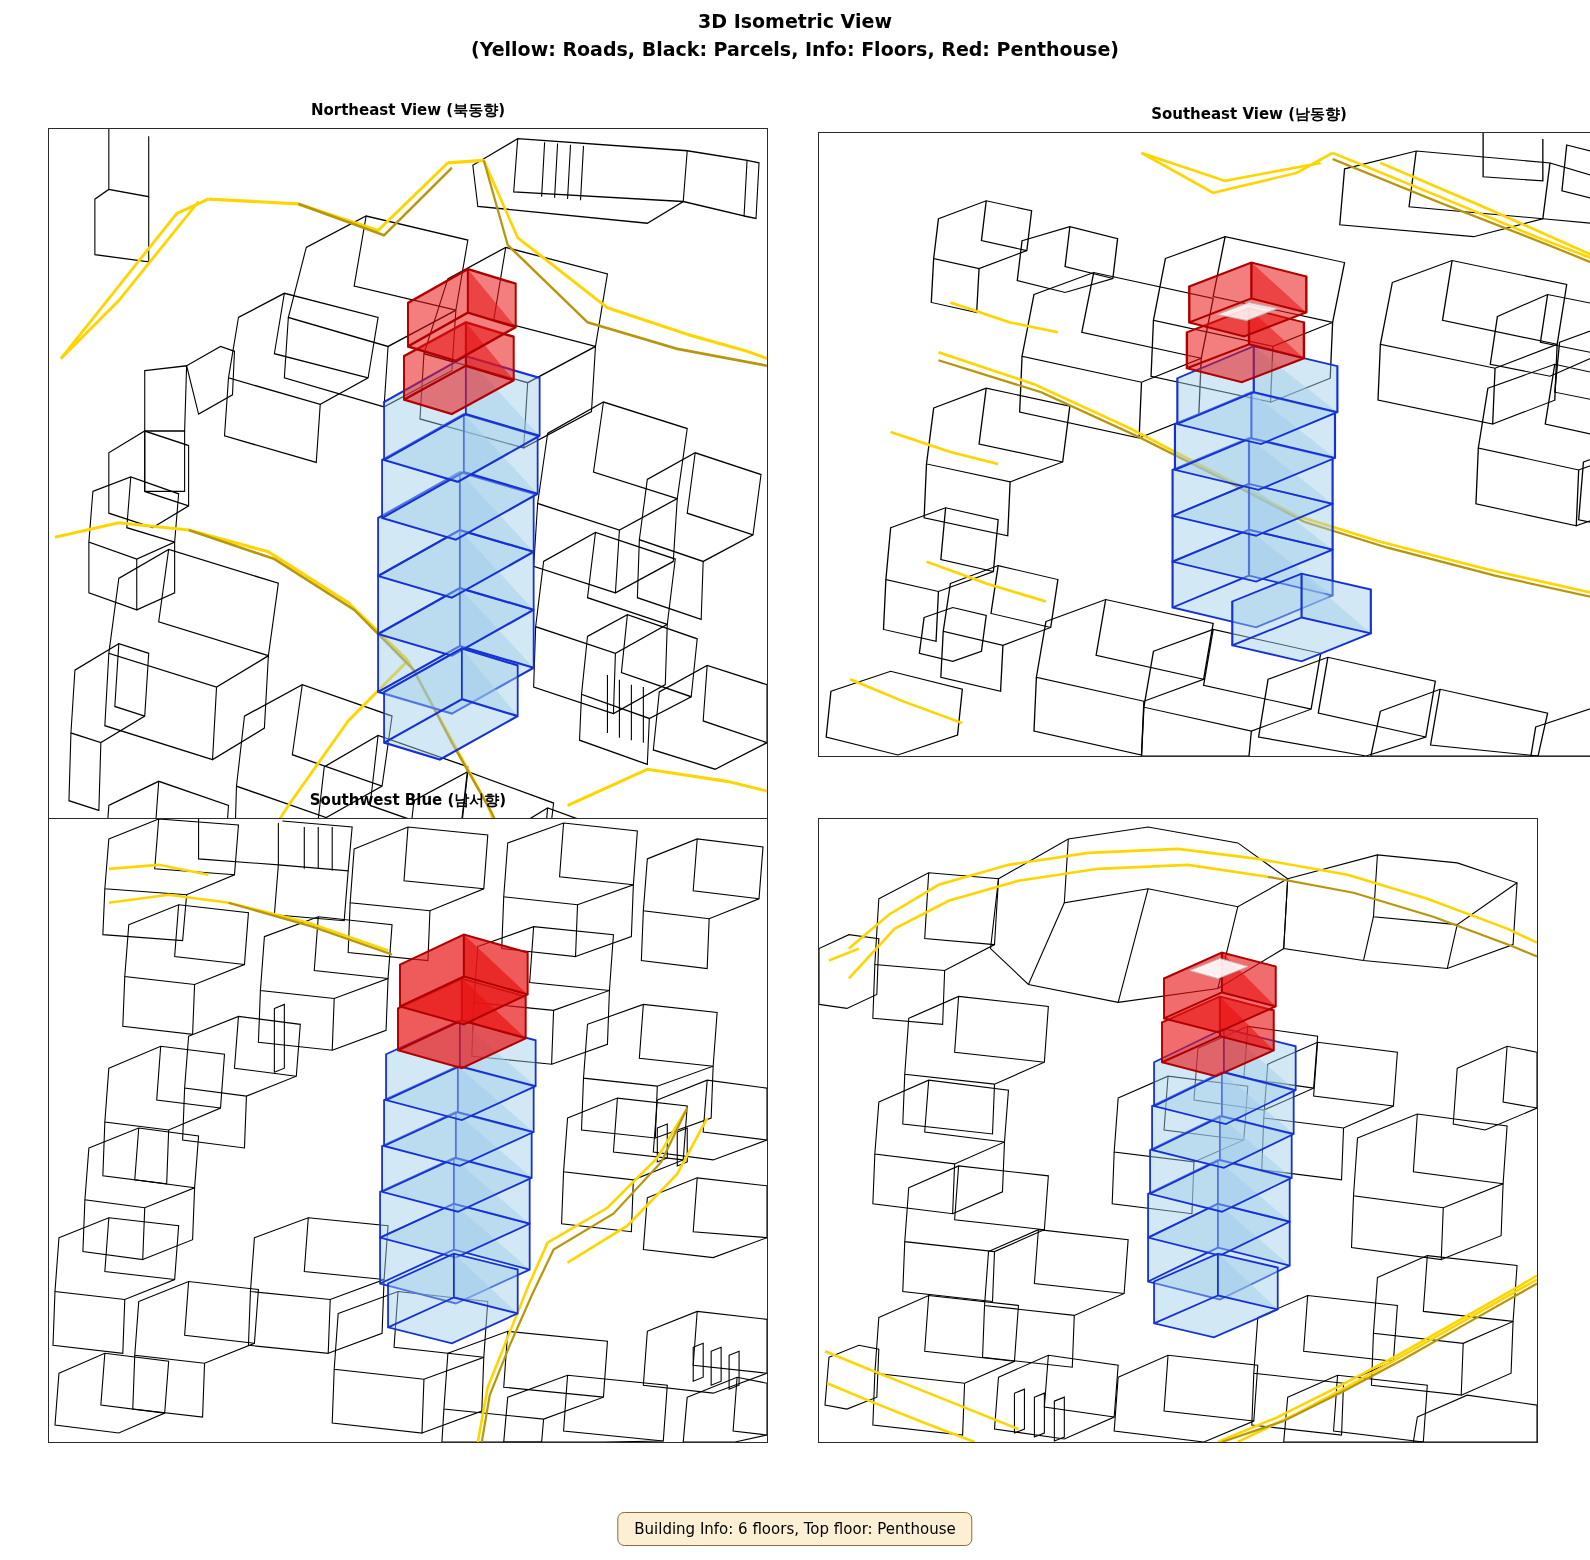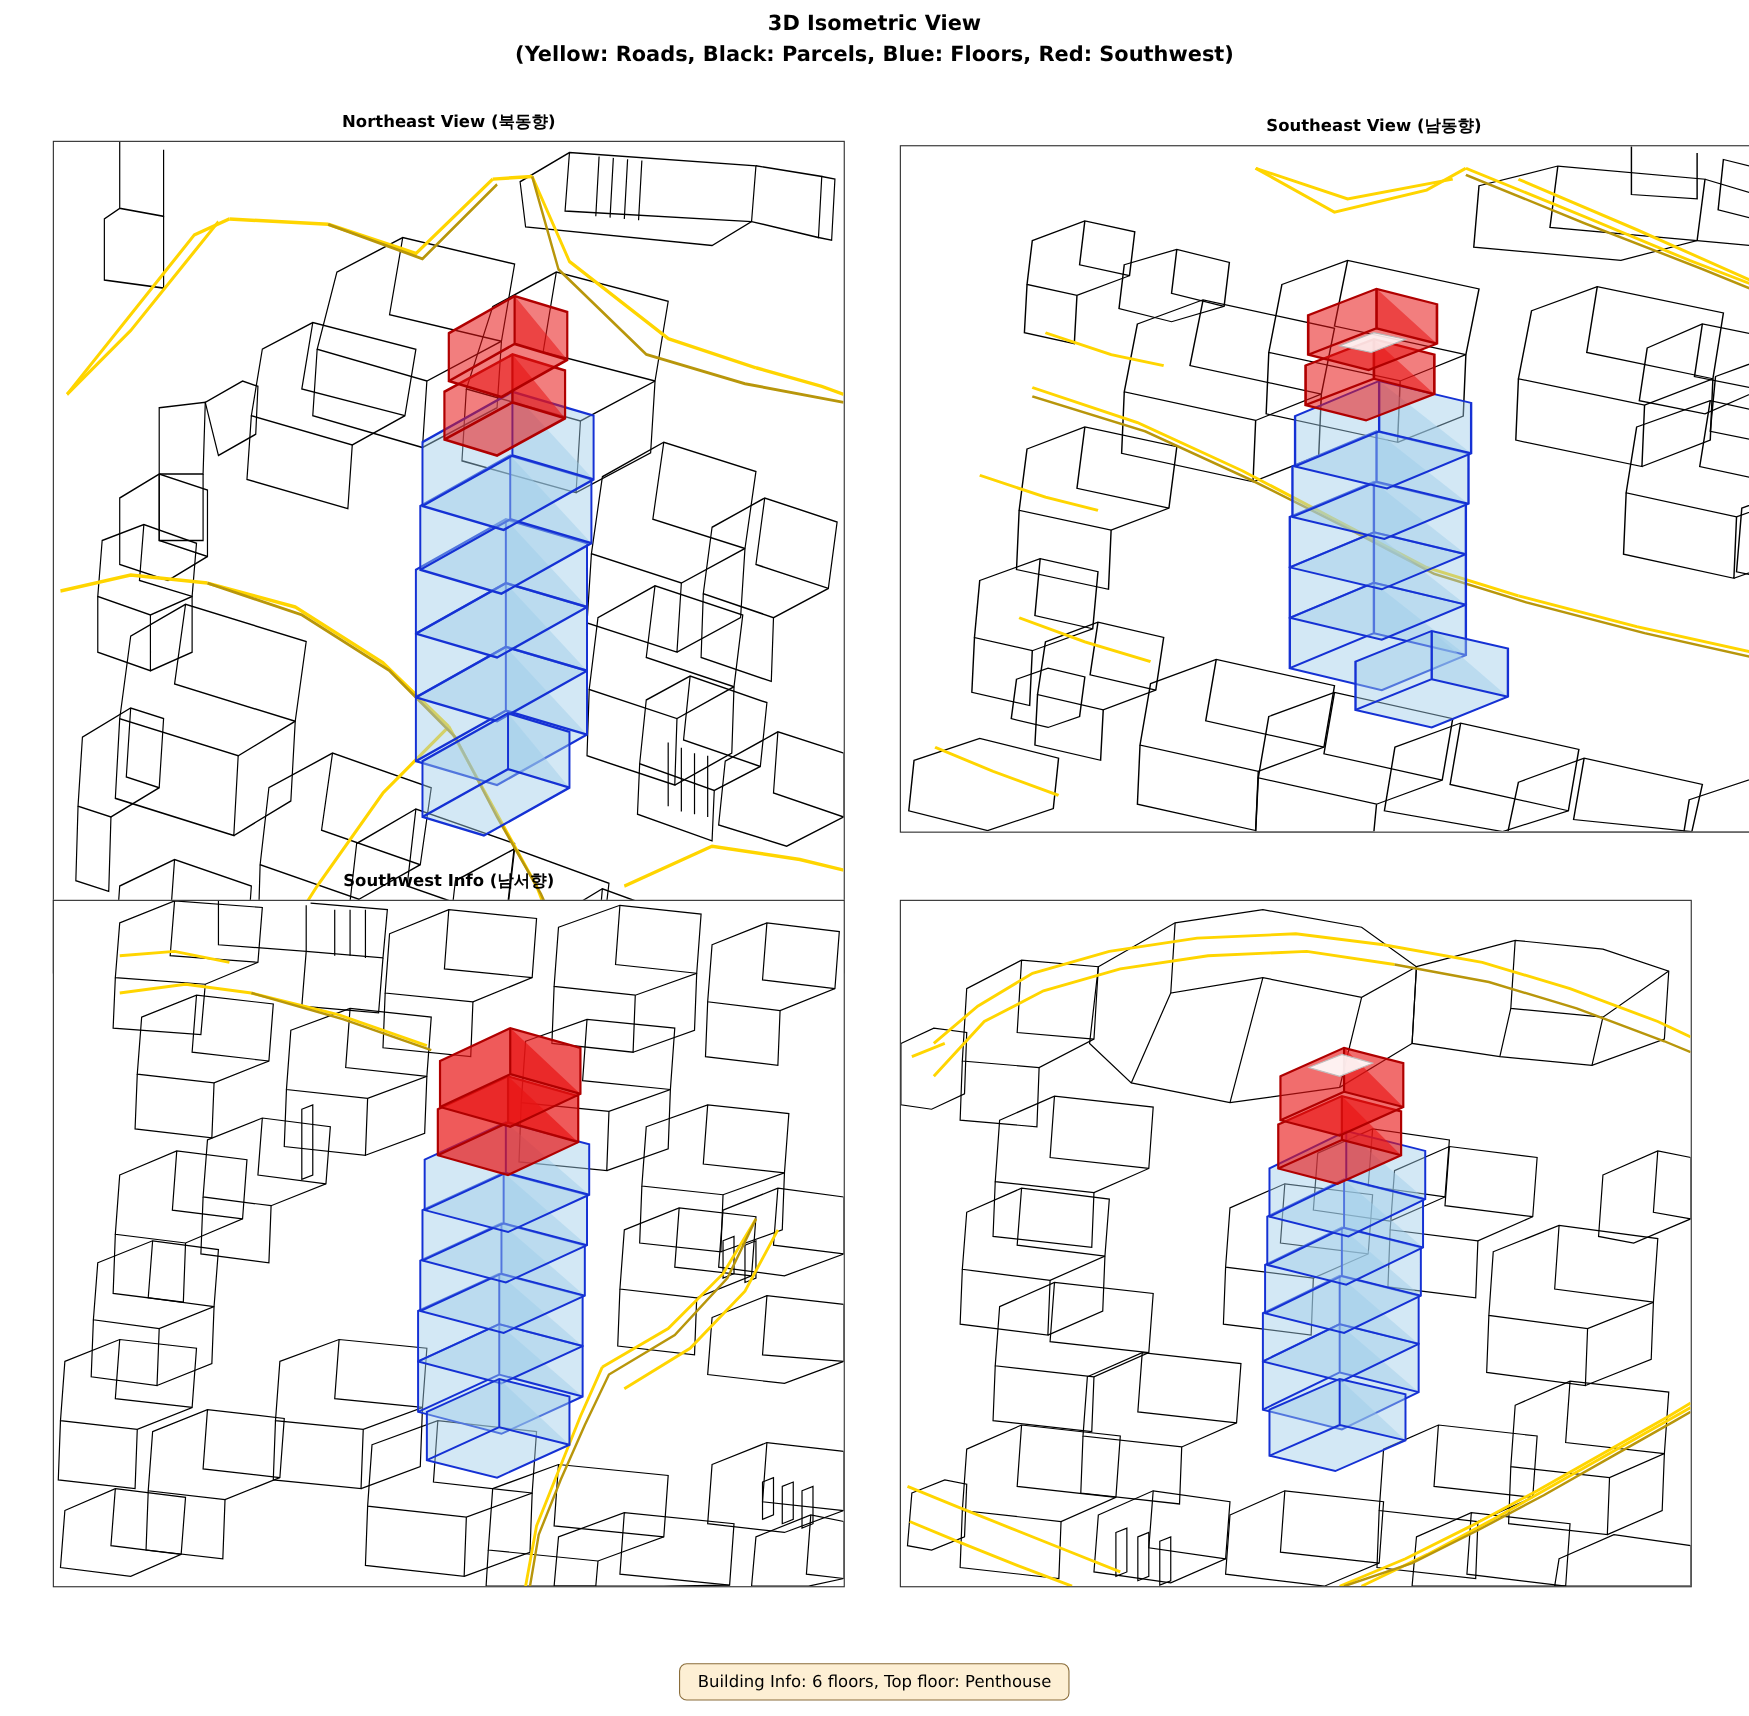--- a/index.html
+++ b/index.html
@@ -77,21 +77,21 @@
     white-space:nowrap;
   }
 </style>
 </head>
 <body>
 
 <div class="figure">
 
   <div class="suptitle">
     <span>3D Isometric View</span>
-    <span class="line2">(Yellow: Roads, Black: Parcels, Blue: Floors, Red: Southwest)</span>
+    <span class="line2">(Yellow: Roads, Black: Parcels, Info: Floors, Red: Penthouse)</span>
   </div>
 
   <div class="panel" style="left:48px;top:128px;width:720px;height:757px;">
     <div class="panel-title">Northeast View (북동향)</div>
     <div class="axes">
       <div class="scene">
         <svg viewBox="0 0 720 625" preserveAspectRatio="none">
           <g fill="none" stroke="#000000" stroke-width="1.1">
 
             <path d="M425,30 L470,8 L640,18 L636,60 L600,78 L430,64 Z"></path>
@@ -375,21 +375,21 @@
       <div class="tickmark-x" style="left:60%;"></div>
         <div class="xtick" style="left:60%;">0.6</div>
       <div class="tickmark-x" style="left:80%;"></div>
         <div class="xtick" style="left:80%;">0.8</div>
       <div class="tickmark-x" style="left:100%;"></div>
         <div class="xtick" style="left:100%;">1.0</div>
     </div>
   </div>
 
   <div class="panel" style="left:48px;top:818px;width:720px;height:625px;">
-    <div class="panel-title">Southwest Info (남서향)</div>
+    <div class="panel-title">Southwest Blue (남서향)</div>
     <div class="axes">
       <div class="scene">
         <svg viewBox="0 0 720 625" preserveAspectRatio="none">
           <g fill="none" stroke="#000000" stroke-width="1.1">
             <path d="M60,20 L110,0 L190,6 L186,56 L138,76 L56,70 Z"></path>
             <path d="M110,0 L106,50 L186,56"></path>
             <path d="M56,70 L54,116 L134,122 L138,76"></path>
             <path d="M150,0 L150,40 L230,46 L230,4"></path>
             <path d="M230,46 L300,52 L304,8 L234,2"></path>
             <path d="M230,46 L226,96 L296,102 L300,52"></path>

